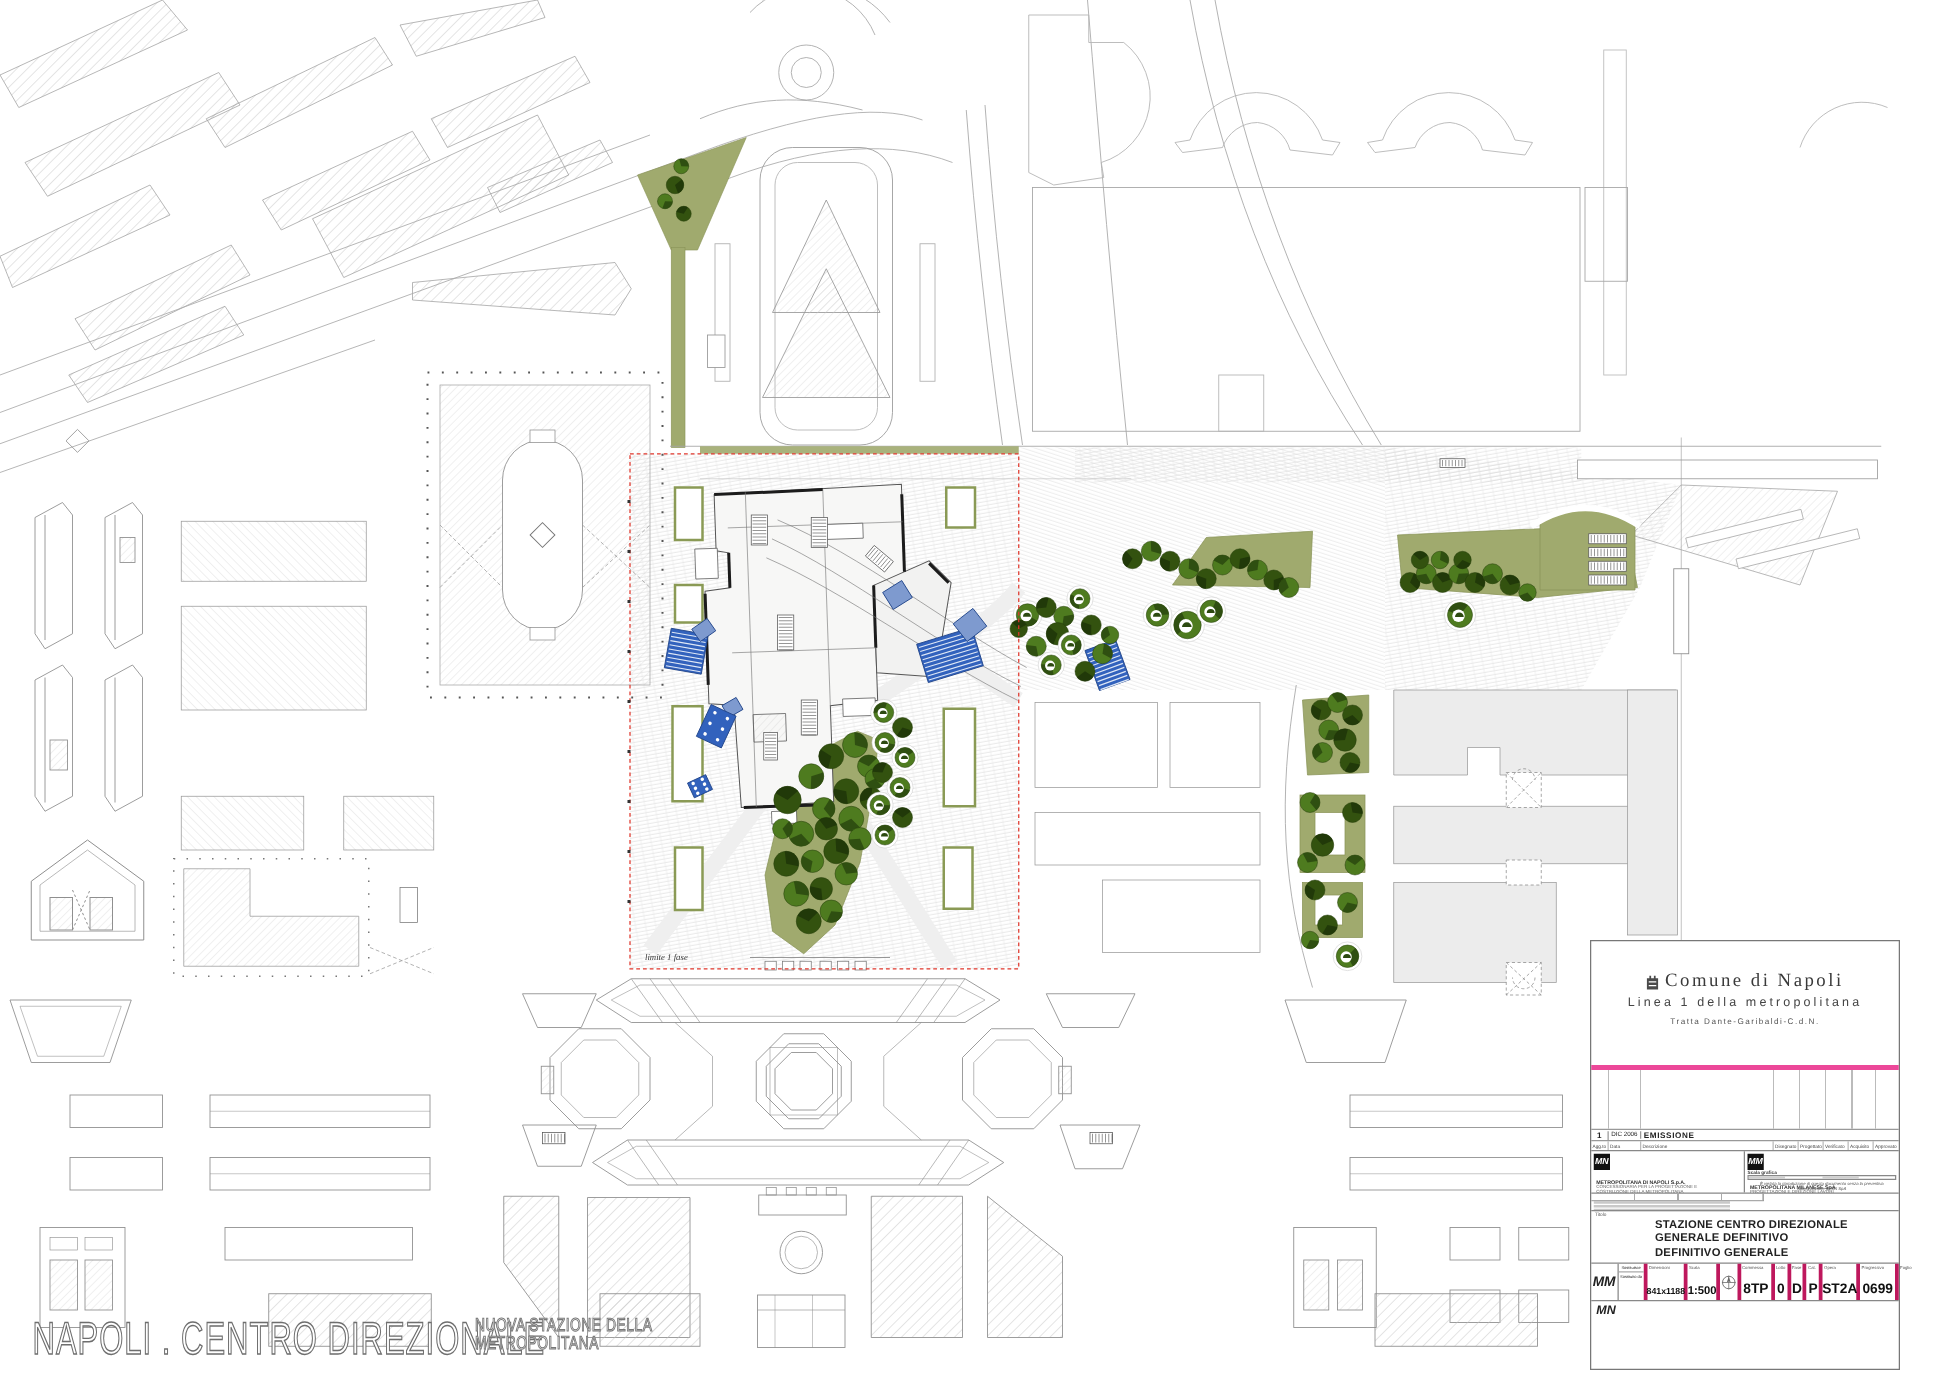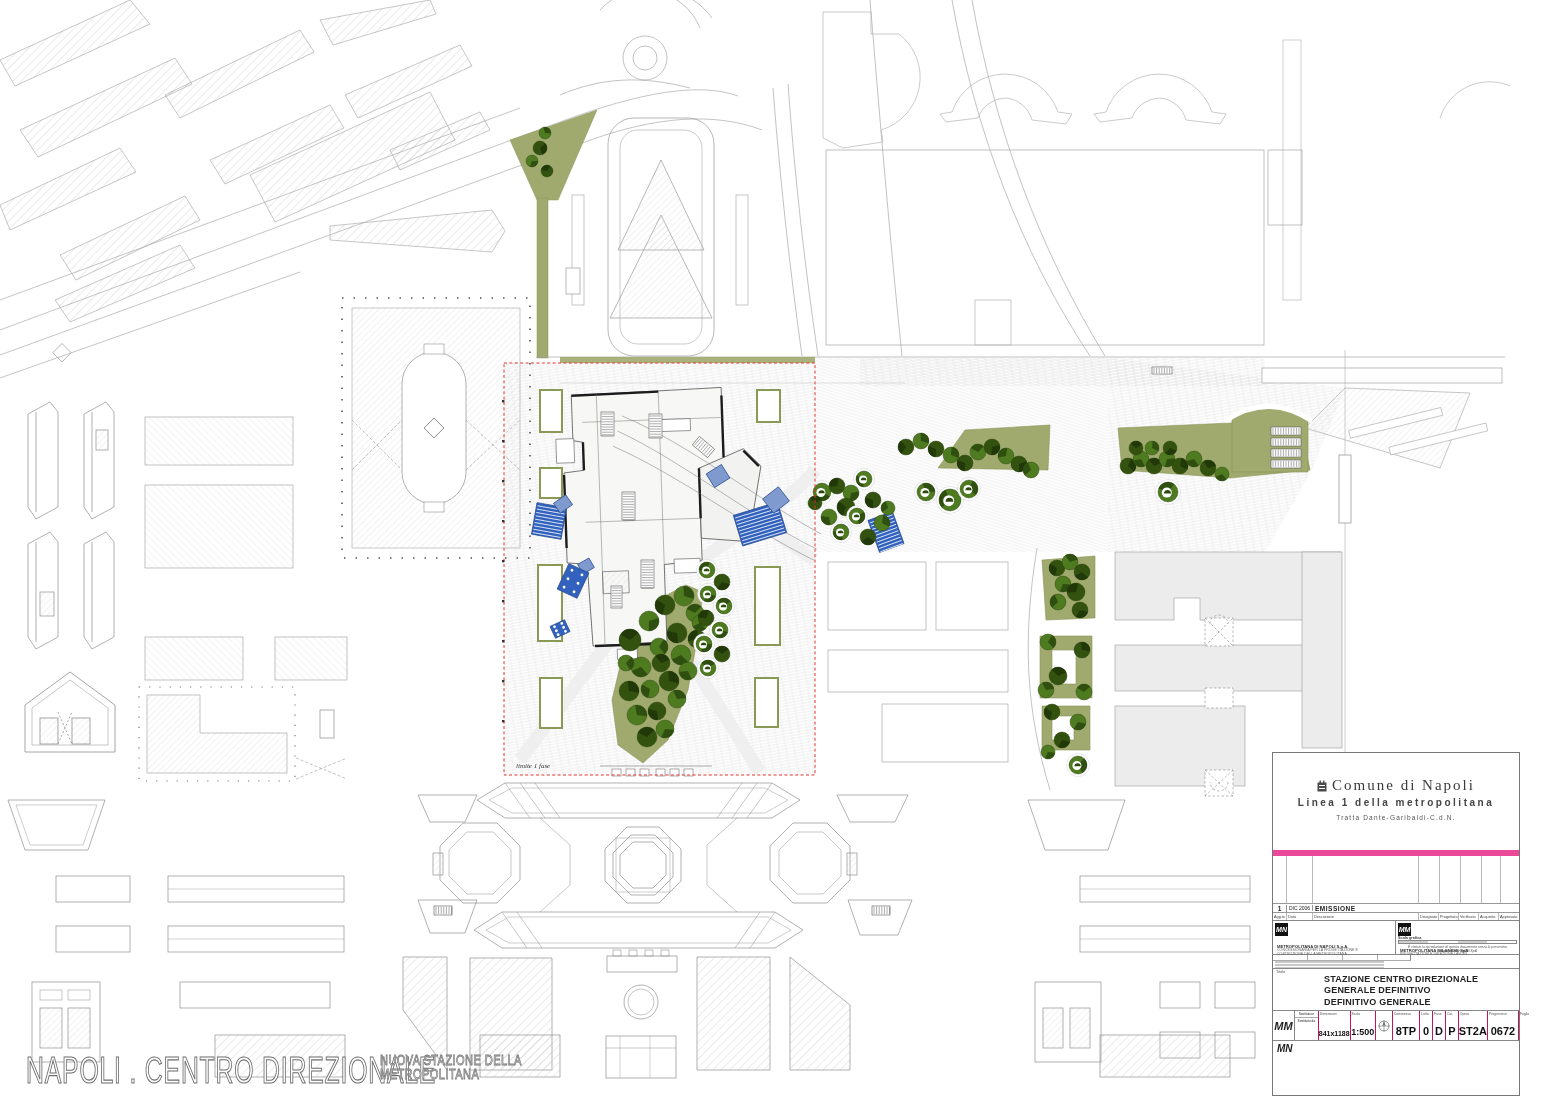--- a/index.html
+++ b/index.html
@@ -12,24 +12,24 @@
     font-size:31px;font-weight:400;letter-spacing:1px;color:#fff;-webkit-text-stroke:1px #6e6e6e;
     transform:scaleX(.80) scaleY(1.18);transform-origin:left top;white-space:nowrap;}
   .sub-title{position:absolute;left:380px;top:1054px;font-family:"Liberation Sans",sans-serif;
     font-size:13.5px;font-weight:400;letter-spacing:.5px;line-height:.95;color:#fff;
     -webkit-text-stroke:.8px #777;transform:scaleX(.82) scaleY(1.1);transform-origin:left top;}
   
   #tb{position:absolute;left:1272px;top:752px;width:248px;height:344px;background:#fff;
       border:1px solid #777;box-sizing:border-box;display:flex;flex-direction:column;
       font-family:"Liberation Sans",sans-serif;color:#222;}
   #tb *{box-sizing:border-box;}
-  .tb-head{height:103px;position:relative;border-bottom:6px solid #ec4899;text-align:center;}
+  .tb-head{height:103px;position:relative;border-bottom:4px solid #ec4899;text-align:center;}
   .tb-comune{margin-top:24px;font-family:"Liberation Serif",serif;font-size:15px;letter-spacing:2px;color:#3a3a3a;
      display:flex;align-items:center;justify-content:center;gap:5px;}
-  .tb-linea{font-size:10px;letter-spacing:2.5px;color:#444;margin-top:3px;font-weight:700;}
+  .tb-linea{font-size:10px;letter-spacing:2.5px;color:#444;margin-top:3px;font-weight:400;}
   .tb-tratta{font-size:6.5px;letter-spacing:1.2px;color:#555;margin-top:6px;}
   .tb-rev{height:48px;border-bottom:1px solid #999;
      background:repeating-linear-gradient(to bottom,#fff 0 5px,#bbb 5px 6px),
                 ;position:relative;}
   .tb-rev .cols{position:absolute;inset:0;
      background:linear-gradient(to right,
        transparent 0 13px,#bbb 13px 14px,transparent 14px 39px,#bbb 39px 40px,
        transparent 40px 145px,#bbb 145px 146px,transparent 146px 166px,#bbb 166px 167px,
        transparent 167px 187px,#bbb 187px 188px,transparent 188px 208px,#bbb 208px 209px,
        transparent 209px 227px,#bbb 227px 228px,transparent 228px 100%);}
@@ -65,21 +65,21 @@
   .segbar i:nth-child(odd){background:#cfcfcf;}
   .discl{font-size:3.4px;color:#555;font-style:italic;margin-top:1px;text-align:center;}
   .tb-gap{height:14px;border-bottom:1px solid #888;position:relative;}
   .tb-gap .cols{position:absolute;left:0;top:0;bottom:7px;width:56%;border-right:1px solid #888;
      background:linear-gradient(to right,transparent 0 34px,#aaa 34px 35px,transparent 35px 69px,#aaa 69px 70px,
      transparent 70px 104px,#aaa 104px 105px,transparent 105px 100%);border-bottom:1px solid #aaa;}
   .tb-titolo{height:42px;border-bottom:1px solid #888;padding:1px 3px;}
   .tb-titolo .lab{font-size:3.8px;color:#555;}
   .ptl{font-size:9px;font-weight:bold;color:#222;line-height:1.25;letter-spacing:.2px;margin-left:48px;}
   .tb-codes{height:30px;display:flex;border-bottom:1px solid #888;font-size:4px;}
-  .cell{border-right:1px solid #be185d;position:relative;display:flex;align-items:flex-end;justify-content:center;text-align:center;}
+  .cell{border-right:3px solid #be185d;position:relative;display:flex;align-items:flex-end;justify-content:center;text-align:center;}
   .cell .lab{position:absolute;top:1px;left:1px;font-size:3.4px;color:#555;white-space:nowrap;}
   .cell .val{font-size:11px;font-weight:bold;color:#111;padding-bottom:3px;}
   .cell.small .val{font-size:7px;}
   .mmcell{width:24px;display:flex;align-items:center;justify-content:center;
           font-style:italic;font-weight:bold;font-size:11px;border-right:1px solid #888;}
   .tb-mn{height:14px;display:flex;align-items:center;font-style:italic;font-weight:bold;font-size:10px;padding-left:4px;}
   .northsvg{align-self:center;margin:auto;}
 </style>
 </head>
 <body>
@@ -1039,21 +1039,21 @@
     <div class="cell" style="width:14px">
       <span class="lab">Cat.</span>
       <span class="val">P</span>
     </div>
     <div class="cell" style="width:30px">
       <span class="lab">Opera</span>
       <span class="val">ST2A</span>
     </div>
     <div class="cell" style="width:34px">
       <span class="lab">Progressivo</span>
-      <span class="val">0672</span>
+      <span class="val">0699</span>
     </div>
     <div class="cell" style="flex:1;border-right:none">
       <span class="lab">Foglio</span>
       <span class="val"></span>
     </div>
   </div>
   <div class="tb-mn">
     <span>MN</span>
   </div>
 </div>

